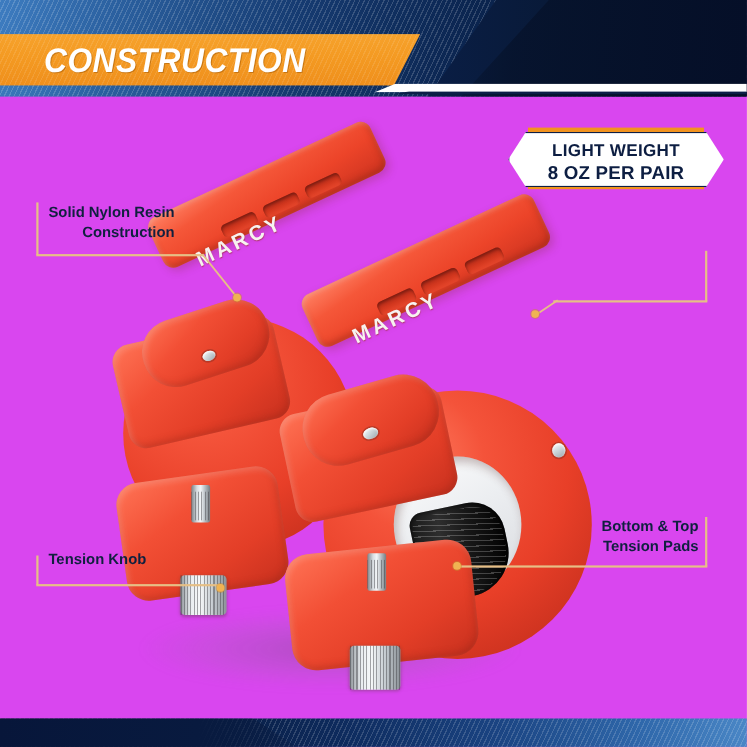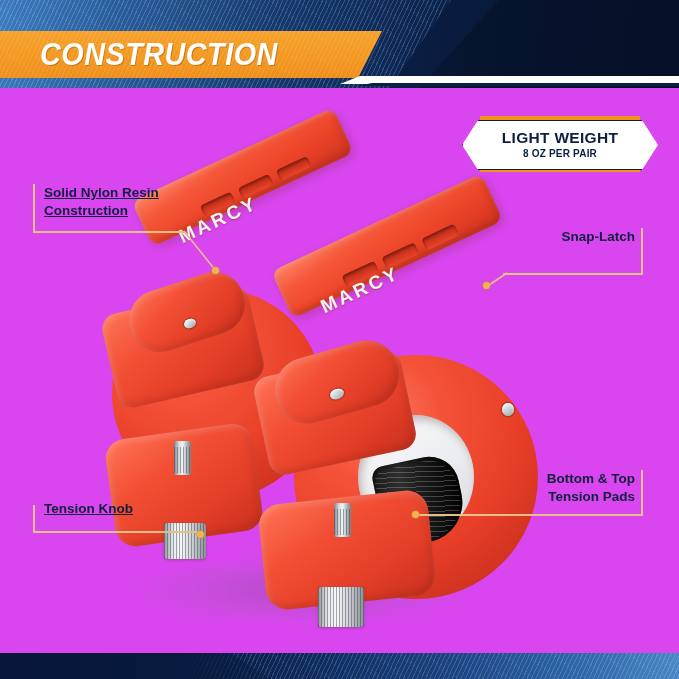--- a/index.html
+++ b/index.html
@@ -100,30 +100,30 @@
   .badge-bar-bottom{
     position:absolute;left:18px;top:51px;width:160px;height:5px;
     background:#f2931f;
   }
   .badge-line1{
     position:absolute;left:0;top:13px;width:196px;text-align:center;
     font-size:15.5px;font-weight:bold;color:#0d1e42;letter-spacing:.3px;
   }
   .badge-line2{
     position:absolute;left:0;top:32px;width:196px;text-align:center;
-    font-size:10px;font-weight:bold;color:#0d1e42;letter-spacing:.2px;
+    font-size:17px;font-weight:bold;color:#0d1e42;letter-spacing:.2px;
   }
 
   
   .callout{position:absolute;}
   .callout-text{
     font-size:13.5px;font-weight:bold;color:#10203f;line-height:1.35;
     white-space:nowrap;
   }
-  .co-left .callout-text{text-align:left;text-decoration:underline;}
+  .co-left .callout-text{text-align:right;}
   .co-right .callout-text{text-align:right;}
 
   .lead-v{position:absolute;width:1.6px;background:#e6bf86;}
   .lead-h{position:absolute;height:1.6px;background:#e6bf86;}
   .lead-dot{position:absolute;width:7px;height:7px;border-radius:50%;
             background:#f0b352;box-shadow:0 0 0 1px rgba(200,140,50,.5);}
   .lead-diag{position:absolute;overflow:visible;}
 
   
   .product{position:absolute;left:120px;top:185px;width:460px;height:470px;}
@@ -286,21 +286,20 @@
     <div class="callout-text" style="margin-left:11px;">Construction</div>
   </div>
   <div class="lead-v" style="left:33px;top:184px;height:48px;"></div>
   <div class="lead-h" style="left:33px;top:231px;width:152px;"></div>
   <svg class="lead-diag" style="left:183px;top:228px;" width="38" height="48" viewBox="0 0 38 48">
     <line x1="1" y1="3" x2="33" y2="43" stroke="#e6bf86" stroke-width="1.6"></line>
   </svg>
   <div class="lead-dot" style="left:212px;top:267px;"></div>
 
   <div class="callout co-right" style="left:470px;top:228px;width:165px;">
-    <div class="callout-text">Snap-Latch</div>
   </div>
   <div class="lead-v" style="left:641px;top:228px;height:46px;"></div>
   <div class="lead-h" style="left:503px;top:273px;width:140px;"></div>
   <svg class="lead-diag" style="left:486px;top:270px;" width="22" height="20" viewBox="0 0 22 20">
     <line x1="21" y1="3" x2="3" y2="15" stroke="#e6bf86" stroke-width="1.6"></line>
   </svg>
   <div class="lead-dot" style="left:483px;top:282px;"></div>
 
   <div class="callout co-left" style="left:33px;top:500px;">
     <div class="callout-text" style="margin-left:11px;">Tension Knob</div>

